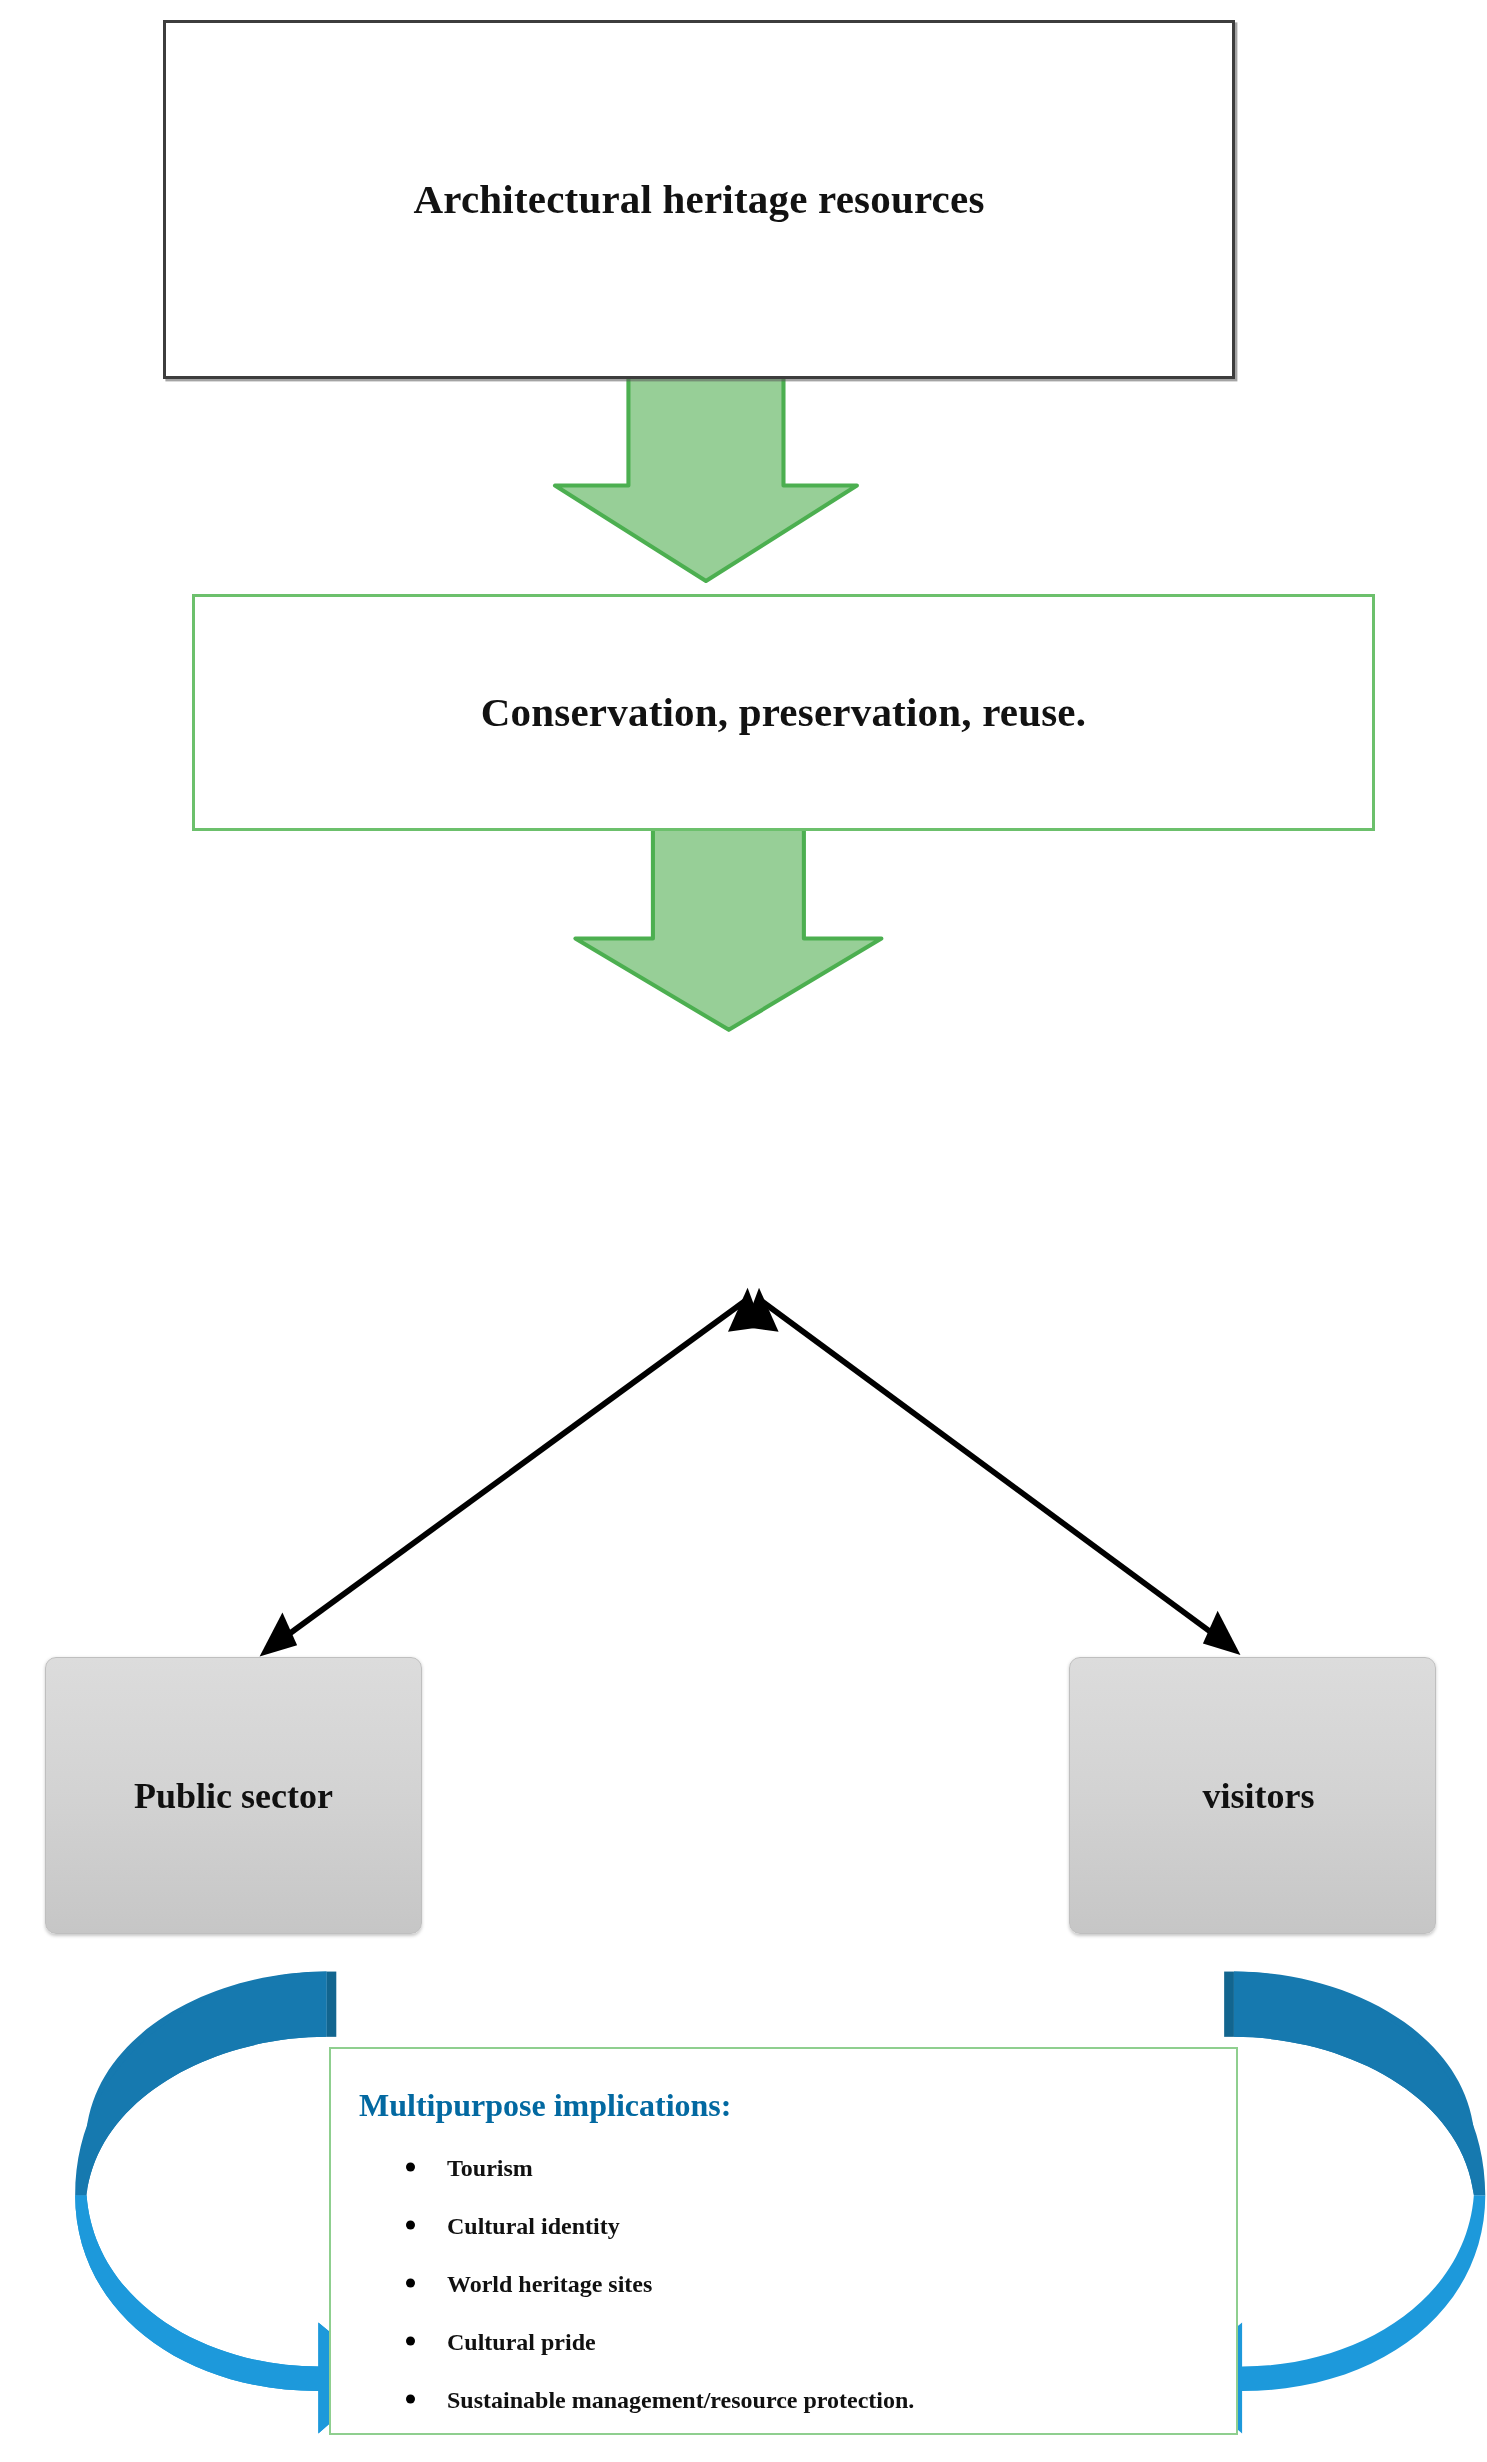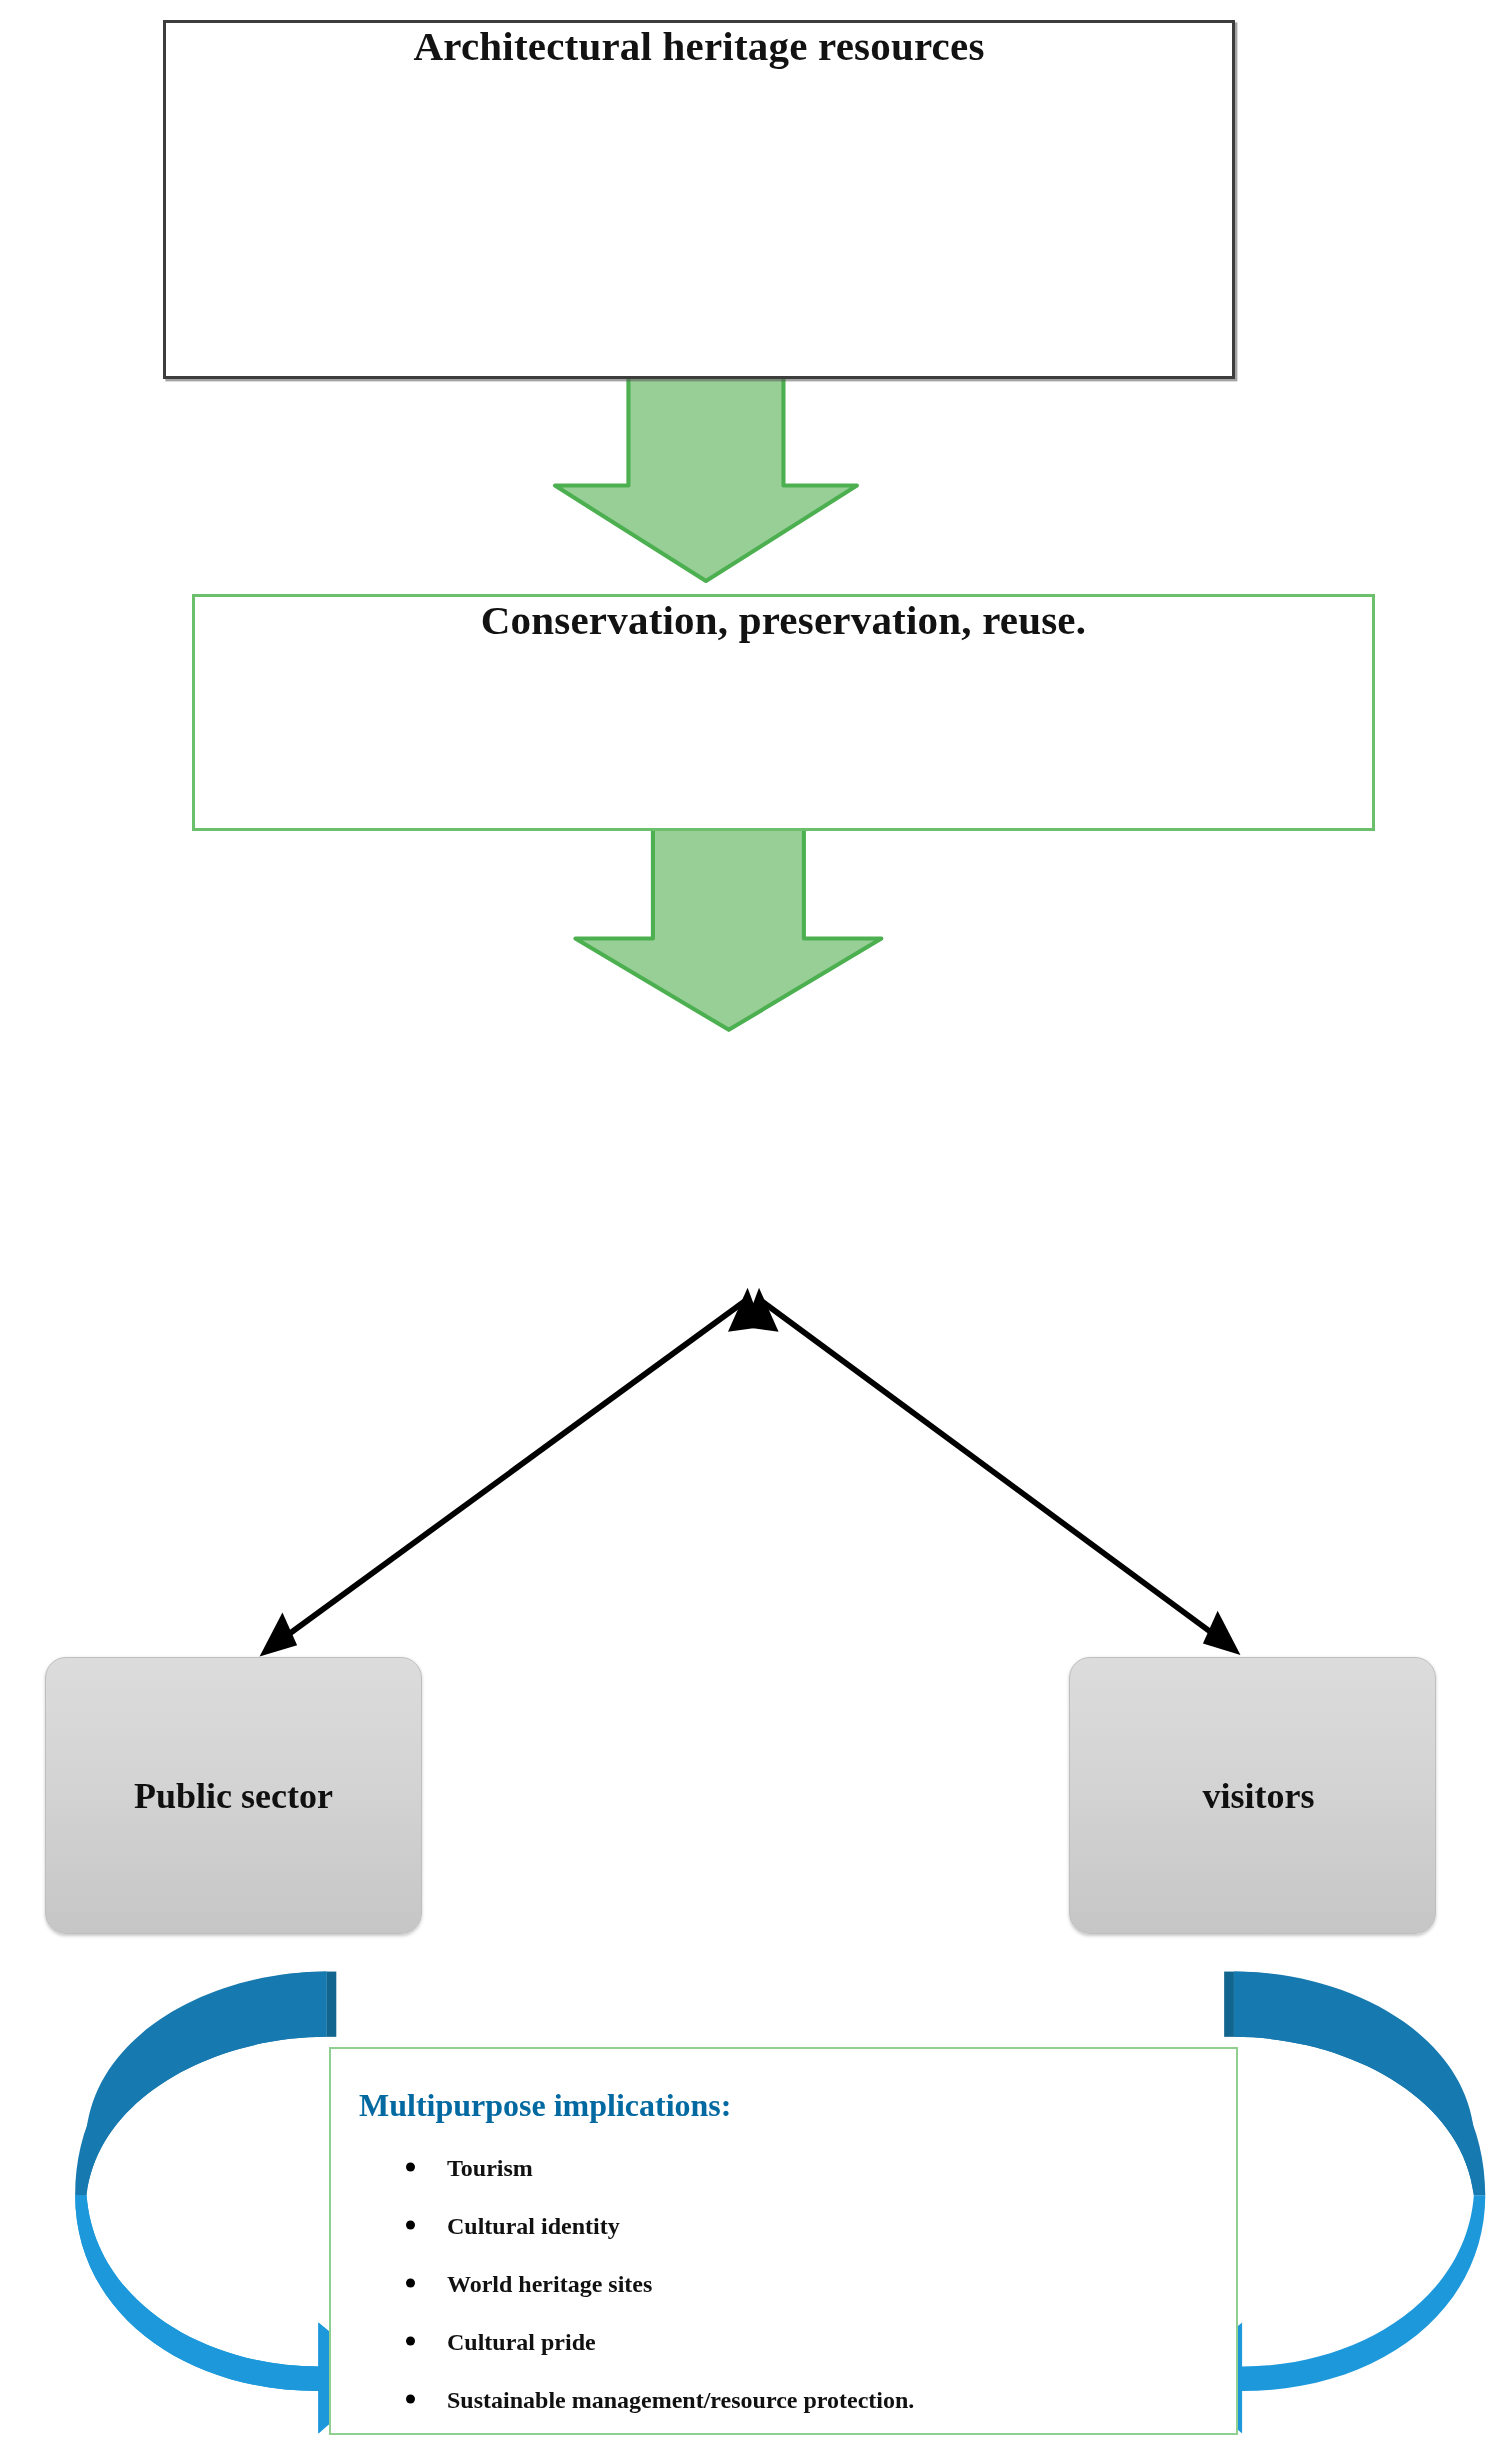--- a/index.html
+++ b/index.html
@@ -2,21 +2,21 @@
 <html style="font-size:13px"><head>
 <meta charset="utf-8">
 <style>
   html,body{margin:0;padding:0;background:#ffffff;}
   body{width:1487px;height:2462px;position:relative;overflow:hidden;
        font-family:"Liberation Serif",serif;}
   .stage{position:absolute;left:0;top:0;width:1487px;height:2462px;}
 
   
   .box{position:absolute;box-sizing:border-box;background:#ffffff;
-       display:flex;justify-content:center;font-family:Liberation Serif, serif;}
+       display:flex;align-items:center;justify-content:center;font-family:Liberation Serif, serif;}
   .box .txt{font-weight:bold;color:#121212;text-align:center;line-height:1.15;
             letter-spacing:0.2px;}
 
   
   #box-architectural{left:163px;top:20.4px;width:1072px;height:359px;
        border:3.3px solid #3d3d3d;
        box-shadow:2.4px 2.4px 0 rgba(90,90,90,.55);}
   #box-architectural .txt{font-size:41px;}
 
   
@@ -35,21 +35,21 @@
   .impl-inner{padding:38px 0 0 28px;}
   .impl-title{font-size:32px;font-weight:bold;color:#0369a1;}
   .impl-list{margin:3.3px 0 0 0;padding:0;list-style:none;}
   .impl-list li{font-size:24px;font-weight:bold;color:#111;
       padding-left:88px;position:relative;margin-top:31px;}
   .impl-list li .bullet{position:absolute;left:47px;top:.52em;
       width:9px;height:9px;background:#000;border-radius:50%;
       transform:translateY(-50%);}
 
   
-  .grey-box{position:absolute;box-sizing:border-box;border-radius:21px;
+  .grey-box{position:absolute;box-sizing:border-box;border-radius:11px;
      background:linear-gradient(180deg,#DCDCDC 0%,#D3D3D3 48%,#C6C6C6 100%);
      border:0.8px solid #BFBFBF;
      box-shadow:0 1.6px 3.3px rgba(0,0,0,.22);
      display:flex;align-items:center;justify-content:center;}
   .grey-box .txt{font-size:36px;font-weight:bold;color:#101010;}
   #box-public-sector{left:45px;top:1657px;width:377px;height:277px;}
   #box-visitors{left:1069px;top:1657px;width:367px;height:277px;padding-left:12px;}
 
   
   .layer{position:absolute;left:0;top:0;width:1487px;height:2462px;

